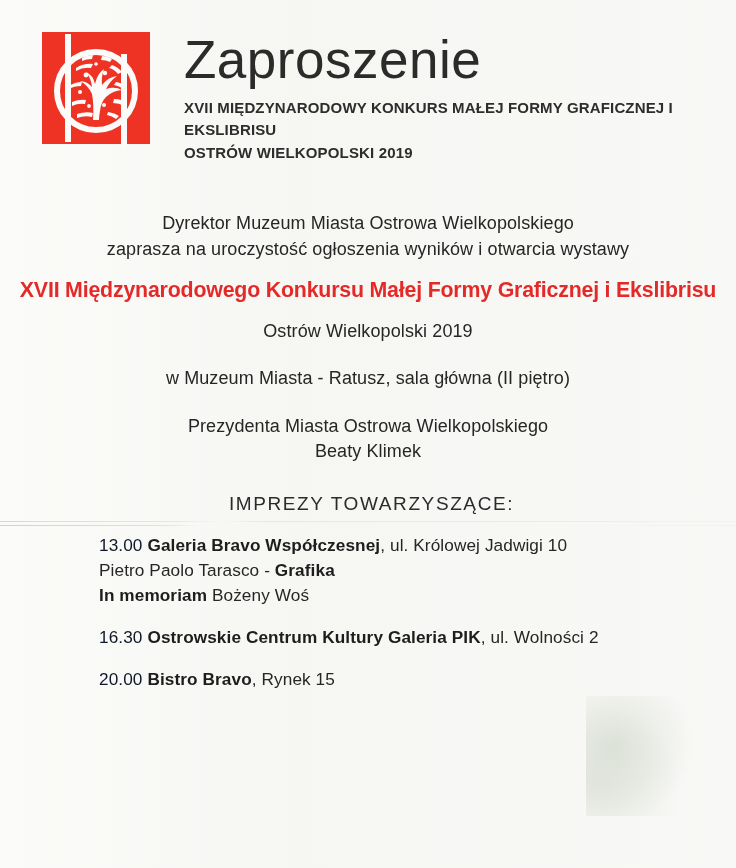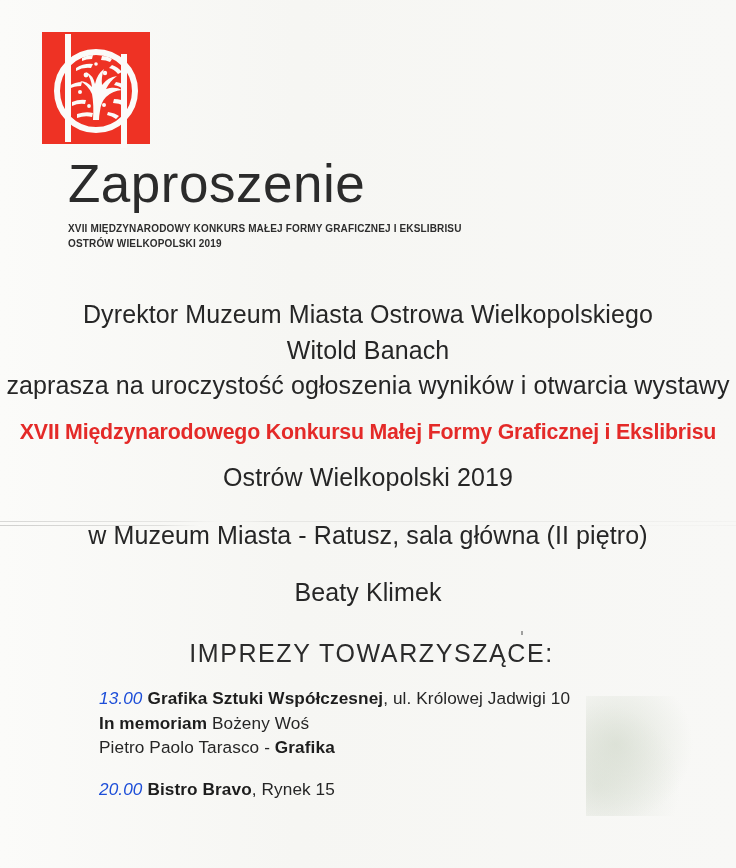--- a/index.html
+++ b/index.html
@@ -69,21 +69,20 @@
     pointer-events: none;
   }
 
   .page { position: relative; z-index: 2; }
 
   
   .header {
     display: flex;
     align-items: flex-start;
     padding: 28px 0 0 42px;
-    flex-direction: column;
   }
   .logo {
     width: 116px;
     height: 124px;
     flex: 0 0 auto;
     position: relative;
   }
   .logo svg { display: block; }
 
   .header-text {
@@ -92,34 +91,34 @@
   }
   .wordmark {
     font-size: 53px;
     font-weight: 300;
     letter-spacing: 0.5px;
     line-height: 1.05;
     color: #2b2b2b;
   }
   .subtitle {
     margin-top: 9px;
-    font-size: 10px;
+    font-size: 15px;
     font-weight: 700;
     letter-spacing: 0.15px;
     line-height: 1.52;
     color: #2d2d2d;
   }
 
   
   .body-block {
     text-align: center;
     margin-top: 46px;
   }
   .line {
-    font-size: 25px;
+    font-size: 18px;
     font-weight: 400;
     line-height: 1.42;
     color: #262626;
     letter-spacing: 0.1px;
   }
   .spacer-sm { height: 14px; }
   .spacer-md { height: 22px; }
 
   .red-title {
     font-size: 22px;
@@ -130,42 +129,41 @@
     line-height: 1.3;
     white-space: nowrap;
   }
 
   
   .events {
     margin-top: 28px;
     padding-left: 99px;
   }
   .events-heading {
-    font-size: 25px;
+    font-size: 19px;
     font-weight: 400;
     letter-spacing: 1.6px;
     color: #2b2b2b;
     text-align: center;
     padding-right: 92px;
     margin-bottom: 18px;
   }
   .event {
     margin-bottom: 17px;
   }
   .event p {
     margin: 0;
     font-size: 17.2px;
     line-height: 1.45;
     color: #262626;
     letter-spacing: 0.1px;
   }
   .time {
-    color: #1d4ed8;
+    color: #0f172a;
     font-weight: 400;
-    font-style: italic;
   }
   .venue { font-weight: 700; color: #1d1d1d; }
   .strong { font-weight: 700; color: #1d1d1d; }
 </style>
 </head>
 <body>
 
 <div class="paper-tint"></div>
 <div class="watermark"></div>
 <div class="scanline"></div>
@@ -215,54 +213,58 @@
       <div class="subtitle">
         <div>XVII MIĘDZYNARODOWY KONKURS MAŁEJ FORMY GRAFICZNEJ I EKSLIBRISU</div>
         <div>OSTRÓW WIELKOPOLSKI 2019</div>
       </div>
     </div>
   </div>
 
   <div class="body-block">
 
     <div class="line">Dyrektor Muzeum Miasta Ostrowa Wielkopolskiego</div>
-    <div class="line">Witold Banach</div>
     <div class="line">zaprasza na uroczystość ogłoszenia wyników i otwarcia wystawy</div>
 
     <div class="spacer-sm"></div>
 
     <div class="red-title">XVII Międzynarodowego Konkursu Małej Formy Graficznej i Ekslibrisu</div>
 
     <div class="spacer-sm"></div>
 
     <div class="line">Ostrów Wielkopolski 2019</div>
 
     <div class="spacer-md"></div>
 
     <div class="line">w Muzeum Miasta - Ratusz, sala główna (II piętro)</div>
 
     <div class="spacer-md"></div>
 
+    <div class="line">Prezydenta Miasta Ostrowa Wielkopolskiego</div>
     <div class="line">Beaty Klimek</div>
   </div>
 
   <div class="events">
 
     <div class="events-heading">IMPREZY TOWARZYSZĄCE:</div>
 
     <div class="event">
       <p>
         <span class="time">13.00</span>
-        <span class="venue">Grafika Sztuki Współczesnej</span><span>, ul. Królowej Jadwigi 10</span>
+        <span class="venue">Galeria Bravo Współczesnej</span><span>, ul. Królowej Jadwigi 10</span>
       </p>
+      <p><span>Pietro Paolo Tarasco - </span><span class="strong">Grafika</span></p>
       <p><span class="strong">In memoriam</span><span> Bożeny Woś</span></p>
-      <p><span>Pietro Paolo Tarasco - </span><span class="strong">Grafika</span></p>
-    </div>
-
-    <div class="event">
+    </div>
+
+    <div class="event">
+      <p>
+        <span class="time">16.30</span>
+        <span class="venue">Ostrowskie Centrum Kultury Galeria PIK</span><span>, ul. Wolności 2</span>
+      </p>
     </div>
 
     <div class="event">
     </div>
 
     <div class="event">
       <p>
         <span class="time">20.00</span>
         <span class="venue">Bistro Bravo</span><span>, Rynek 15</span>
       </p>

